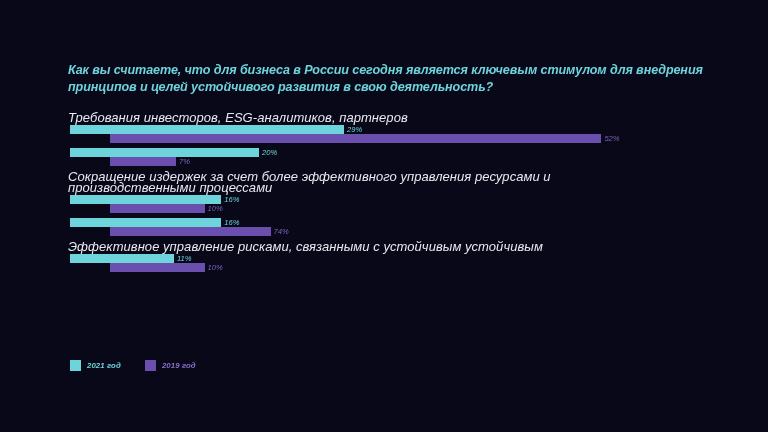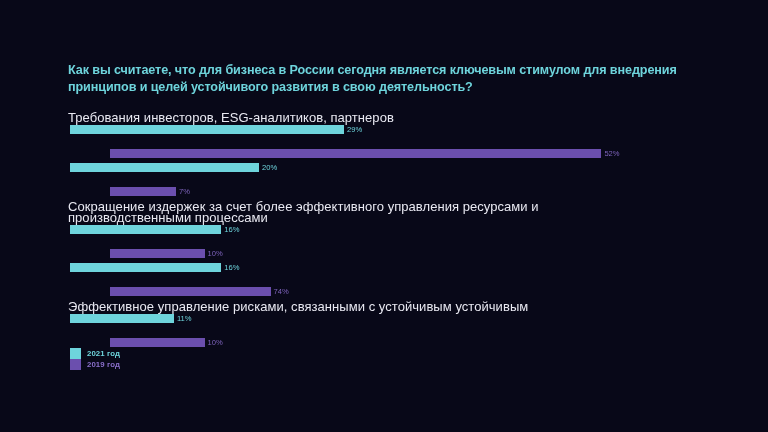--- a/index.html
+++ b/index.html
@@ -12,20 +12,21 @@
     background: #080818;
     font-family: "Liberation Sans", sans-serif;
     overflow: hidden;
   }
   #slide {
     position: relative;
     width: 618px;
     height: 432px;
     background: #080818;
     box-sizing: border-box;
+    font-style: italic;
   }
   #chart-title {
     position: absolute;
     left: 68px;
     top: 62px;
     width: 636px;
     color: #6ED4DC;
     font-size: 12.6px;
     font-weight: bold;
     line-height: 16.5px;
@@ -50,43 +51,42 @@
     margin-bottom: 2px;
   }
   .bar-row {
     position: relative;
     height: 9px;
     margin-left: 2px;
     display: flex;
     align-items: center;
   }
   .bar-row + .bar-row {
-    margin-top: 15px;
+    margin-top: 0;
     padding-left: 40px;
   }
   .bar {
     height: 9px;
     display: block;
   }
   .bar.y2021 { background: #6ED4DC; }
   .bar.y2019 { background: #6B4FAE; }
   .val {
     font-size: 7.6px;
     line-height: 9px;
     margin-left: 3px;
     white-space: nowrap;
   }
   .val.y2021 { color: #6ED4DC; }
   .val.y2019 { color: #7E63BC; }
   #legend {
     position: absolute;
     left: 70px;
-    top: 348px;
+    top: 360px;
     display: flex;
-    flex-direction: column;
   }
   .legend-item {
     display: flex;
     align-items: center;
     margin-right: 24px;
   }
   .legend-swatch {
     width: 11px;
     height: 11px;
     display: block;

